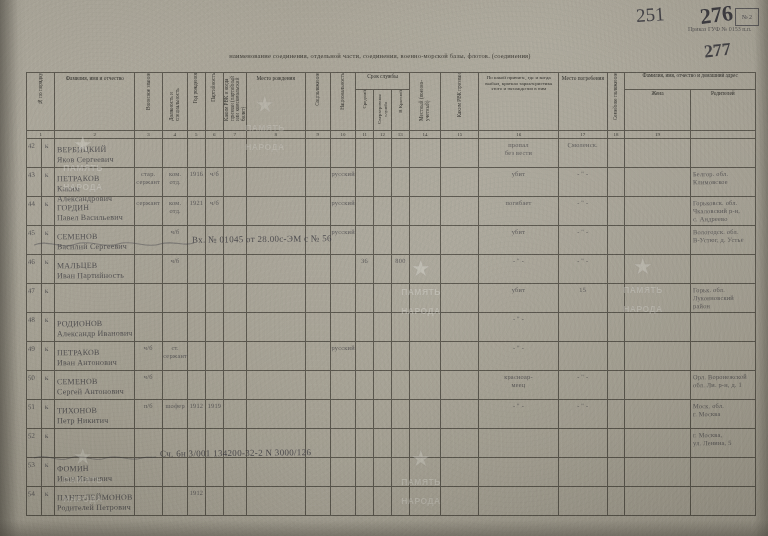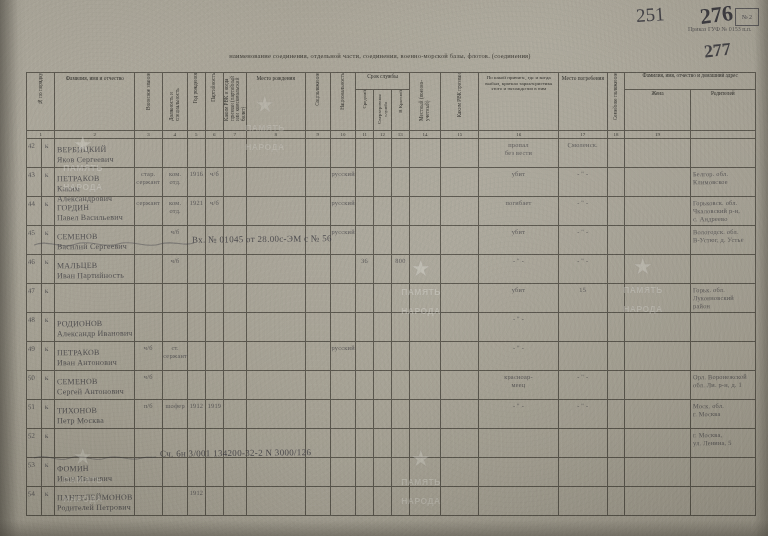--- a/index.html
+++ b/index.html
@@ -745,21 +745,21 @@
           </tr>
           <tr>
             <td>
               <span class="idx">51</span>
             </td>
             <td>
               <span class="idx" style="left: 3px;">к</span>
             </td>
             <td>
               <span class="hw big">ТИХОНОВ
-Петр Москва</span>
+Петр Никитич</span>
             </td>
             <td>
               <span class="hw c">п/б</span>
             </td>
             <td>
               <span class="hw c">шофер</span>
             </td>
             <td>
               <span class="hw c">1912</span>
             </td>

